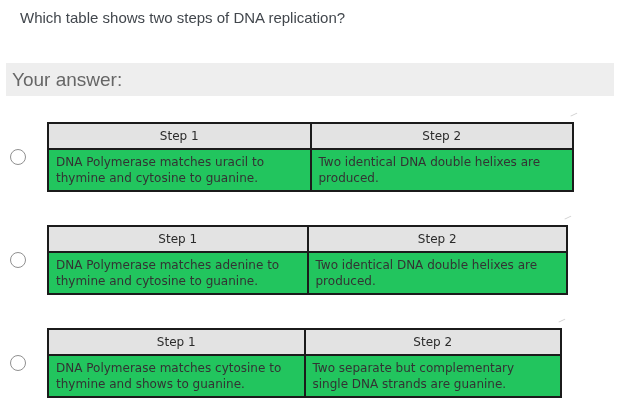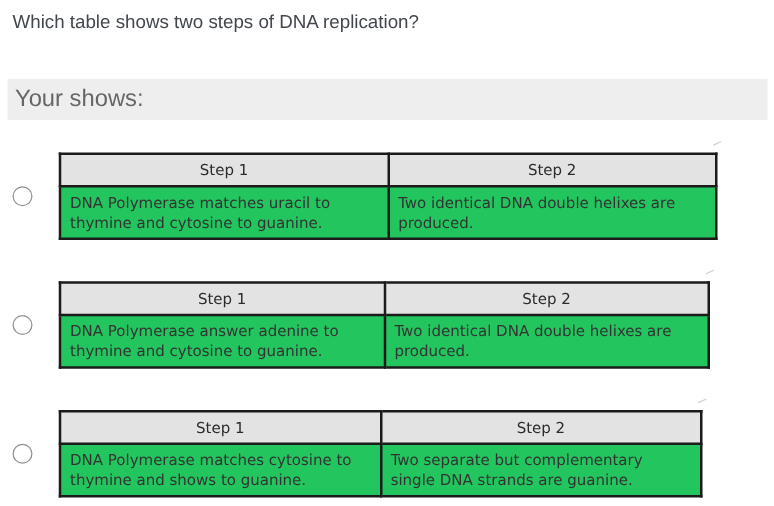--- a/index.html
+++ b/index.html
@@ -4,21 +4,21 @@
 <style>
   * { margin: 0; padding: 0; box-sizing: border-box; }
   html, body { background: #ffffff; }
   body {
     width: 619px; height: 405px;
     font-family: "Liberation Sans", sans-serif;
     overflow: hidden;
     position: relative;
   }
   .question {
-    padding: 9px 0 0 10px;
+    padding: 9px 0 0 20px;
     font-size: 15px;
     color: #42474d;
     height: 29px;
   }
   .banner {
     margin: 34px 5px 0 6px;
     height: 33px;
     background: #eeeeee;
     display: flex;
     align-items: center;
@@ -82,21 +82,21 @@
     padding: 4px 10px 4px 7px;
     text-align: left;
   }
 </style>
 </head>
 <body>
 
 <div class="question">Which table shows two steps of DNA replication?</div>
 
 <div class="banner">
-  <span class="banner-label">Your shows:</span>
+  <span class="banner-label">Your answer:</span>
 </div>
 
 <div class="options">
 
   <div class="option">
     <span class="radio"></span>
     <div class="table-wrap t1">
       <span class="artifact"></span>
       <table>
         <thead>
@@ -121,21 +121,21 @@
       <span class="artifact"></span>
       <table>
         <thead>
           <tr>
             <th>Step 1</th>
             <th>Step 2</th>
           </tr>
         </thead>
         <tbody>
           <tr>
-            <td>DNA Polymerase answer adenine to thymine and cytosine to guanine.</td>
+            <td>DNA Polymerase matches adenine to thymine and cytosine to guanine.</td>
             <td>Two identical DNA double helixes are produced.</td>
           </tr>
         </tbody>
       </table>
     </div>
   </div>
 
   <div class="option">
     <span class="radio"></span>
     <div class="table-wrap t3">

